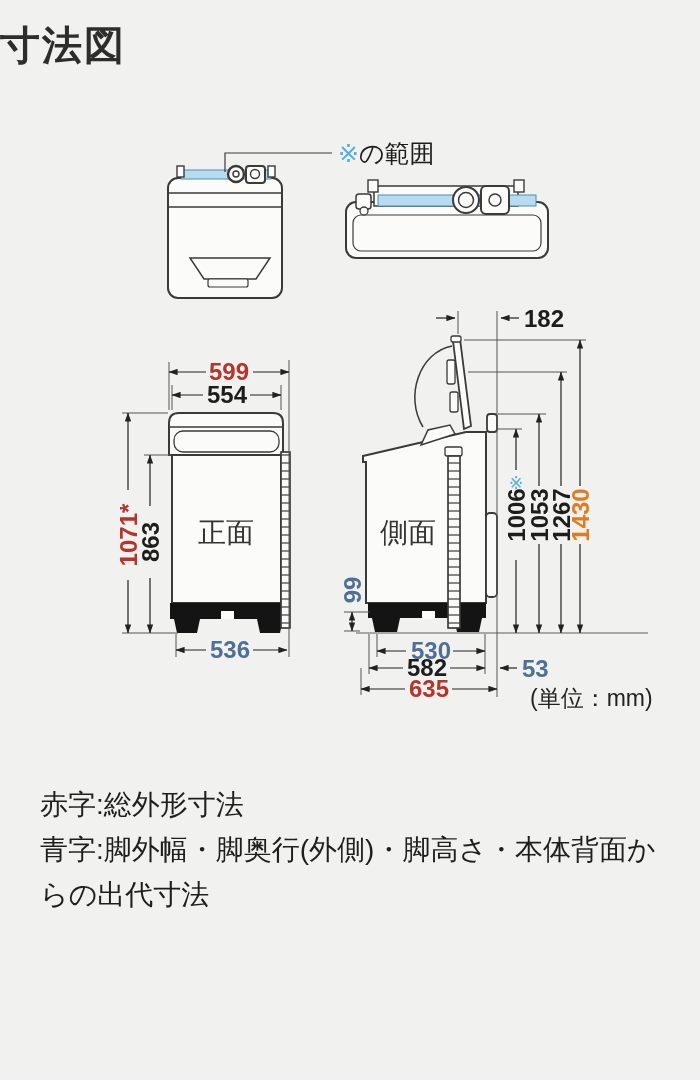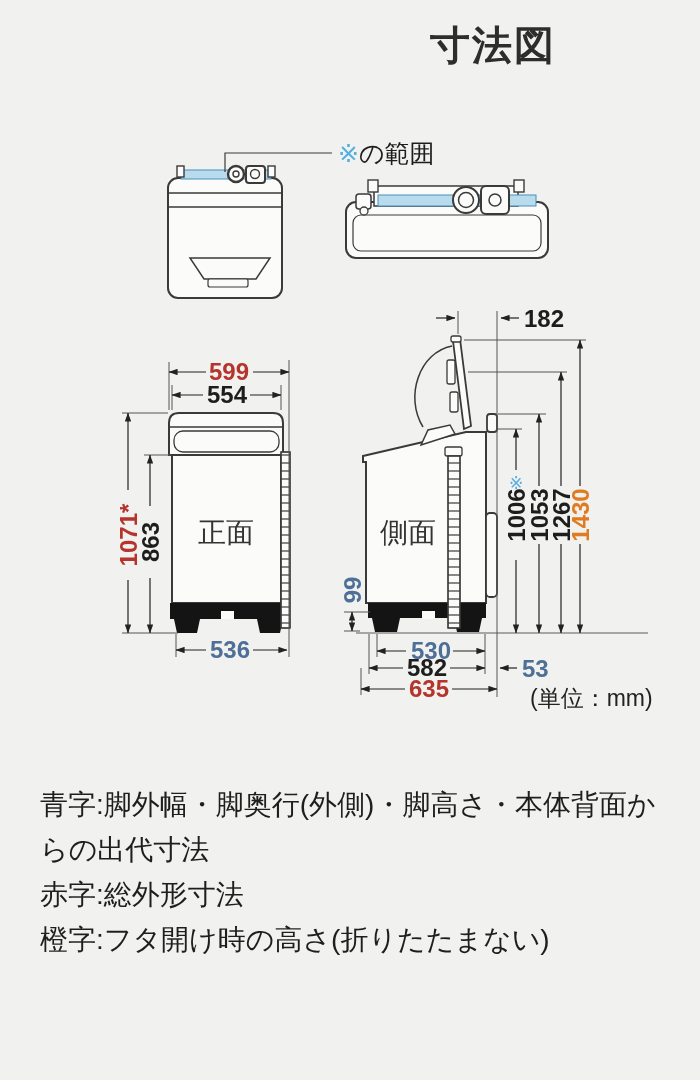--- a/index.html
+++ b/index.html
@@ -2,21 +2,21 @@
 <html><head>
 <meta charset="utf-8">
 <style>
   html,body{margin:0;padding:0;}
   body{
     width:700px;height:1080px;position:relative;overflow:hidden;
     background:#f1f1ef;
     font-family:"Liberation Sans","DejaVu Sans",sans-serif;
   }
   .title{
-    position:absolute;top:18px;left:0;width:556px;text-align:right;
+    position:absolute;top:18px;left:0;width:556px;text-align:left;
     font-size:40px;font-weight:600;color:#2d2d2d;letter-spacing:2px;
   }
   .diagram-svg{position:absolute;top:0;left:0;}
   .legend{
     position:absolute;left:40px;top:782px;width:632px;
     font-size:28px;line-height:45px;color:#1e1e1e;
   }
   .legend p{margin:0;}
   .legend .summary{margin-top:31px;}
   
@@ -199,16 +199,15 @@
     <text class="dim dim-blue" x="431" y="659" text-anchor="middle">530</text>
     <text class="dim" x="427" y="676" text-anchor="middle">582</text>
     <text class="dim dim-red" x="429" y="697" text-anchor="middle">635</text>
     <text class="dim dim-blue" x="522" y="677">53</text>
   </g>
 
   <text class="unit-label" x="530" y="706">(単位：mm)</text>
 </svg>
 
 <div class="legend">
+  <p>赤字:総外形寸法</p>
   <p>青字:脚外幅・脚奥行(外側)・脚高さ・本体背面からの出代寸法</p>
-  <p>赤字:総外形寸法</p>
-  <p>橙字:フタ開け時の高さ(折りたたまない)</p>
 </div>
 
 </body></html>

